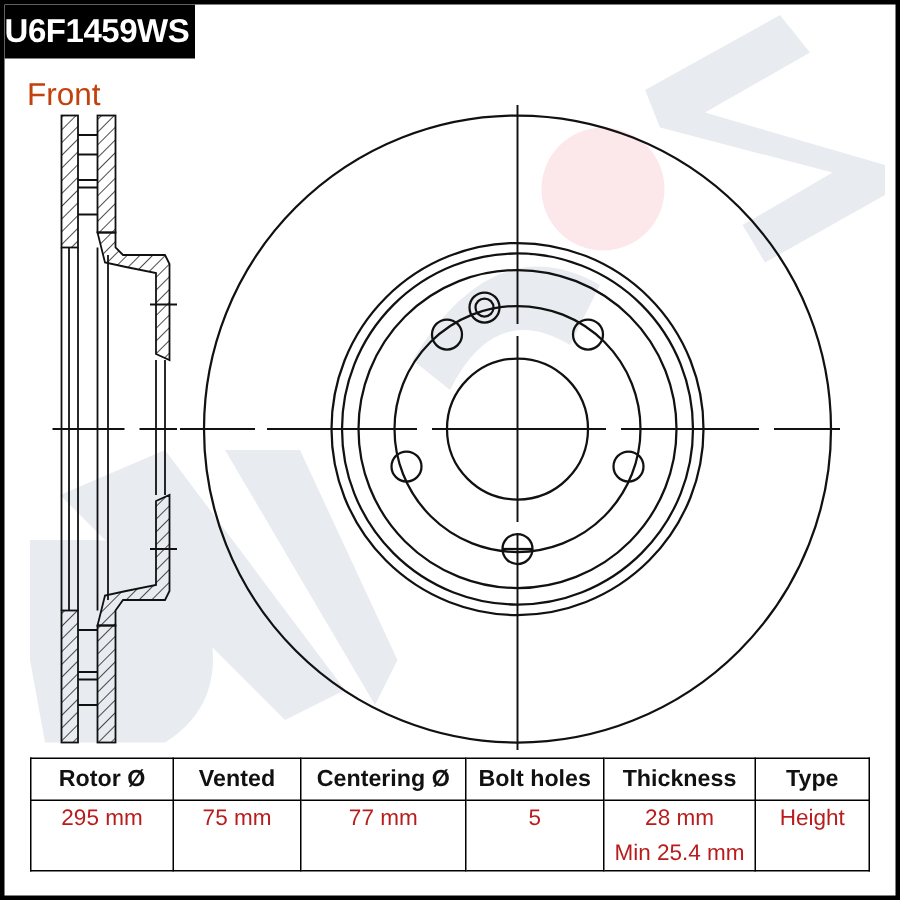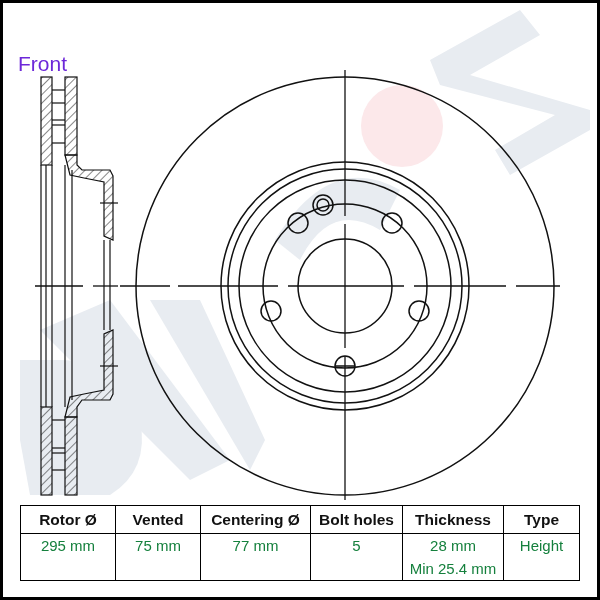--- a/index.html
+++ b/index.html
@@ -15,36 +15,36 @@
   }
   .part-label {
     position: absolute; left: 0; top: 0; height: 36px;
     background: #000; color: #fff;
     font-weight: bold; font-size: 22px; line-height: 36px;
     padding: 0 4px 0 0;
     letter-spacing: -0.3px;
   }
   .front-label {
     position: absolute; left: 15px; top: 49px;
-    font-size: 21px; color: #6d28d9;
+    font-size: 21px; color: #c2410c;
   }
   svg.drawing { position: absolute; left: 0; top: 0; }
   table.specs {
     position: absolute; left: 17px; top: 502px;
     border-collapse: collapse;
     font-size: 15px; color: #111;
     background: transparent;
   }
   table.specs th, table.specs td {
     border: 1px solid #000;
     text-align: center;
     padding: 0;
   }
   table.specs th { font-weight: bold; height: 27px; font-size: 15.5px; margin-left: 14px; }
-  table.specs td { height: 46px; vertical-align: top; line-height: 23px; color: #15803d; }
+  table.specs td { height: 46px; vertical-align: top; line-height: 23px; color: #b91c1c; }
 </style>
 </head>
 <body>
 
 <div class="canvas">
 
   <svg class="drawing" width="594" height="594" viewBox="3 3 594 594">
 
     <g opacity="1">
       <path d="M20 440 L20 360 L60 360 Q120 360 140 420 Q150 470 110 495 L30 495 Z" fill="#e8ecf1"></path>
@@ -119,20 +119,21 @@
       <line x1="52" y1="165" x2="52" y2="407"></line>
       <line x1="65" y1="165" x2="65" y2="407"></line>
       <line x1="72" y1="170" x2="72" y2="400"></line>
       <line x1="104" y1="240" x2="104" y2="330"></line>
       <line x1="110" y1="240" x2="110" y2="330"></line>
       <line x1="100" y1="203" x2="118" y2="203"></line>
       <line x1="100" y1="366" x2="118" y2="366"></line>
     </g>
   </svg>
 
+  <div class="part-label">U6F1459WS</div>
   <div class="front-label">Front</div>
 
   <table class="specs">
     <thead>
       <tr>
         <th style="width:94px">Rotor Ø</th>
         <th style="width:84px">Vented</th>
         <th style="width:109px">Centering Ø</th>
         <th style="width:91px">Bolt holes</th>
         <th style="width:100px">Thickness</th>

